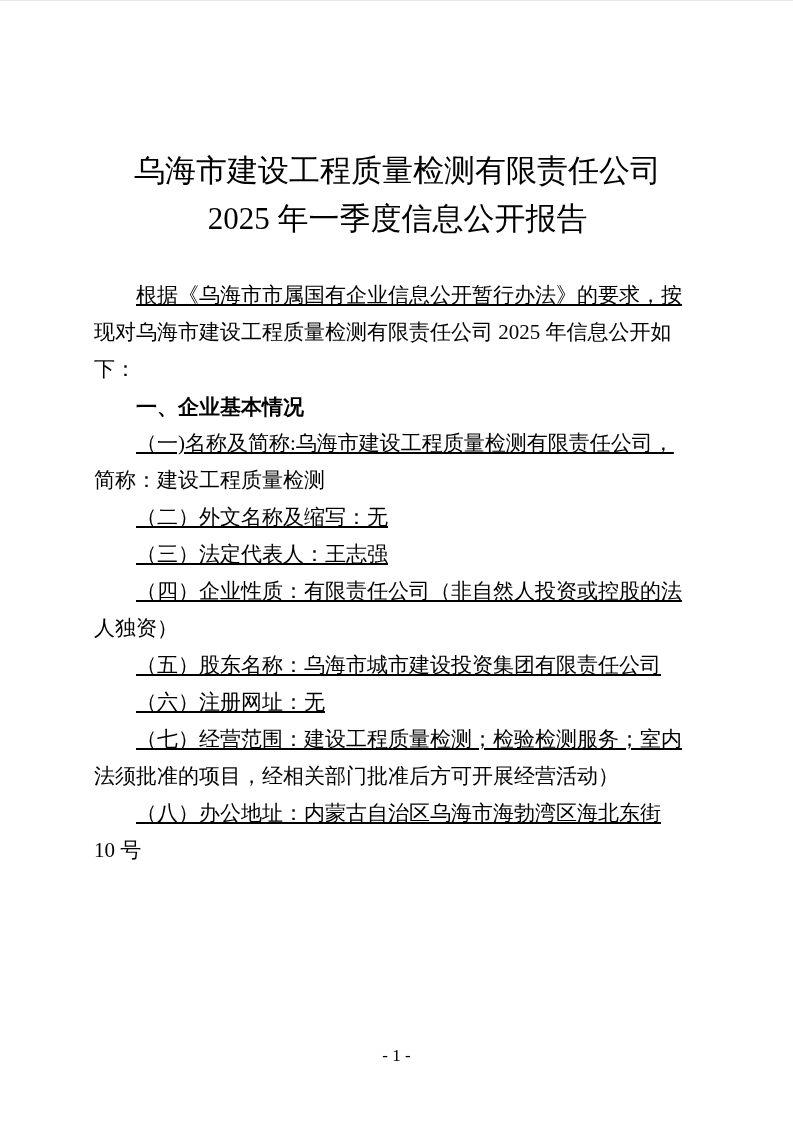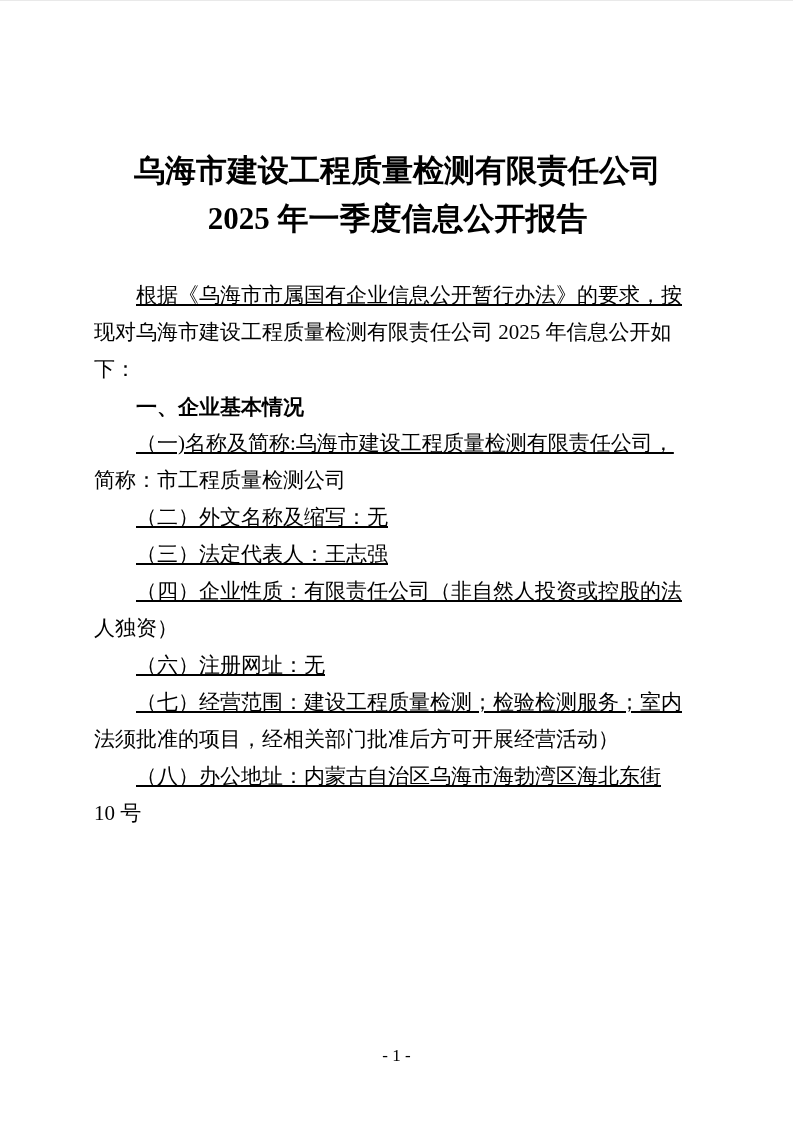--- a/index.html
+++ b/index.html
@@ -17,21 +17,21 @@
     font-family: "Liberation Serif", "DejaVu Serif", serif;
     box-sizing: border-box;
     border-top: 1px solid #e9e9e9;
     overflow: hidden;
   }
   .content {
     padding: 146px 92px 0 94px;
   }
   .doc-title {
     text-align: center;
-    font-weight: bold;
+    font-weight: normal;
     font-size: 31px;
     line-height: 48px;
     font-family: "Liberation Serif", "DejaVu Serif", serif;
   }
   .doc-body {
     margin-top: 34px;
     font-size: 21px;
     line-height: 37px;
   }
   .line {
@@ -76,36 +76,39 @@
       <div>
         <div class="line indent">根据《乌海市市属国有企业信息公开暂行办法》的要求，按</div>
         <div class="line">现对乌海市建设工程质量检测有限责任公司 2025 年信息公开如</div>
         <div class="line">下：</div>
       </div>
 
       <div class="section-heading">一、企业基本情况</div>
 
       <div>
         <div class="line indent">（一)名称及简称:乌海市建设工程质量检测有限责任公司，</div>
-        <div class="line">简称：市工程质量检测公司</div>
+        <div class="line">简称：建设工程质量检测</div>
       </div>
 
       <div>
         <div class="line indent">（二）外文名称及缩写：无</div>
       </div>
 
       <div>
         <div class="line indent">（三）法定代表人：王志强</div>
       </div>
 
       <div>
         <div class="line indent">（四）企业性质：有限责任公司（非自然人投资或控股的法</div>
         <div class="line">人独资）</div>
       </div>
 
+      <div>
+        <div class="line indent">（五）股东名称：乌海市城市建设投资集团有限责任公司</div>
+      </div>
 
       <div>
         <div class="line indent">（六）注册网址：无</div>
       </div>
 
       <div>
         <div class="line indent">（七）经营范围：建设工程质量检测；检验检测服务；室内</div>
         <div class="line">法须批准的项目，经相关部门批准后方可开展经营活动）</div>
       </div>
 

